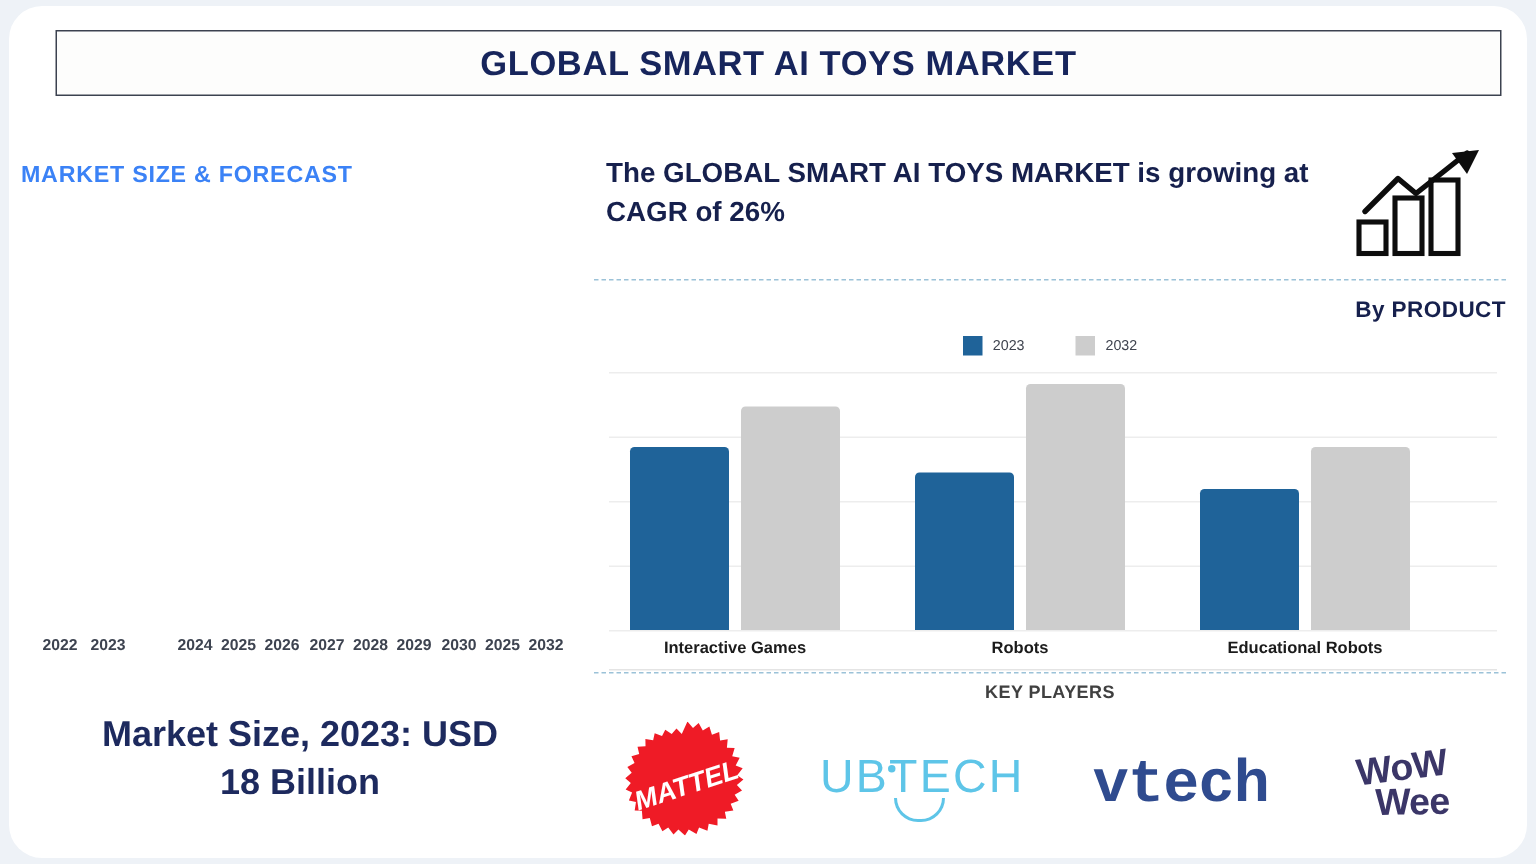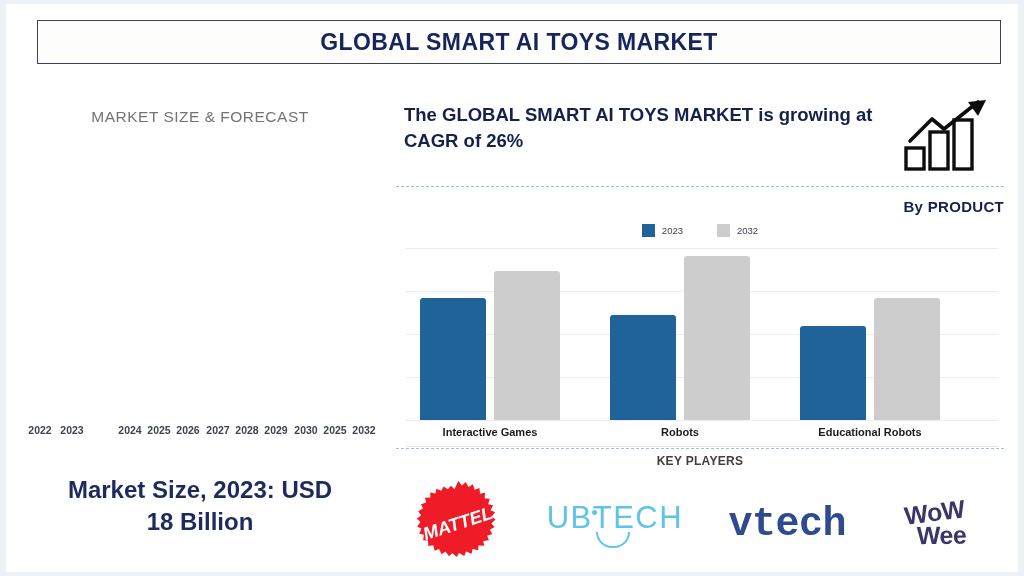--- a/index.html
+++ b/index.html
@@ -4,36 +4,37 @@
 <style>
   html,body{margin:0;padding:0;}
   body{
     width:1024px;height:576px;overflow:hidden;
     background:#eef2f7;
     font-family:"Liberation Sans", sans-serif;
   }
   .canvas{
     position:absolute;left:6px;top:4px;width:1012px;height:568px;
     background:#ffffff;
+    border-radius:22px;
   }
   
   .title-box{
     position:absolute;left:31px;top:16px;width:962px;height:42px;
     border:1.5px solid #3c4250;background:#fdfdfc;
     display:flex;align-items:center;justify-content:center;
   }
   .title-text{
     font-size:23px;font-weight:bold;color:#17255c;letter-spacing:.4px;
     font-family:"Liberation Sans", sans-serif;
   }
   
   .left-panel{position:absolute;left:8px;top:92px;width:372px;height:480px;}
   .ms-heading{
-    position:absolute;left:0;top:12px;width:372px;text-align:center;
-    font-size:15.5px;font-weight:normal;color:#737373;letter-spacing:.5px;
+    position:absolute;left:0;top:12px;width:372px;text-align:left;
+    font-size:15.5px;font-weight:bold;color:#3b82f6;letter-spacing:.5px;
   }
   .lc-wrap{position:absolute;left:8px;top:44px;width:360px;height:280px;}
   .lc-baseline{
     position:absolute;left:8px;bottom:0;width:350px;height:1px;background:#d8dde4;
   }
   .lc-bar{
     position:absolute;bottom:1px;width:11px;
     background:linear-gradient(to right,#2e6ea6 0%,#4d8cc4 22%,#3a7bb3 45%,#2a6399 78%,#21517f 100%);
     border:0.5px solid #1d5081;
     box-sizing:border-box;

